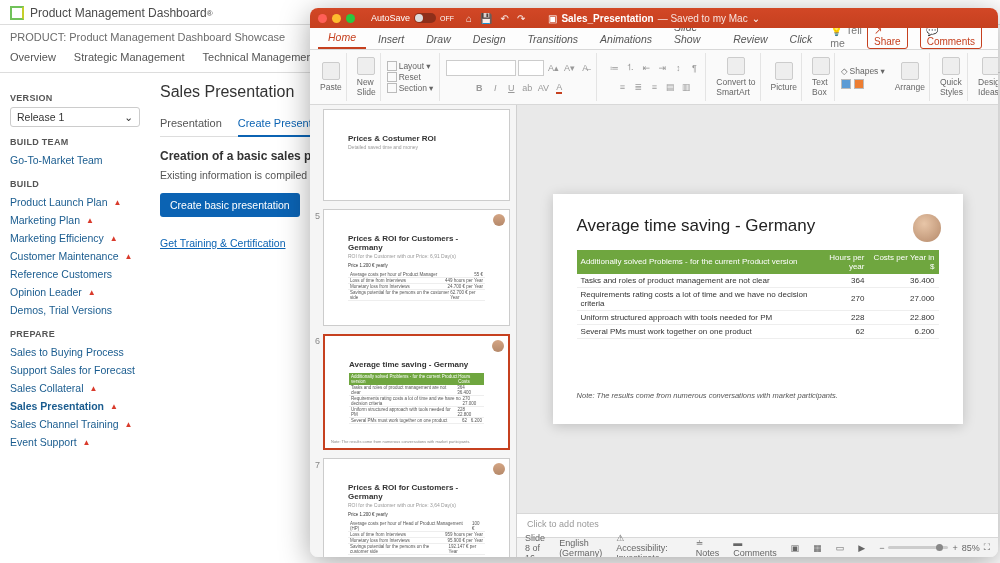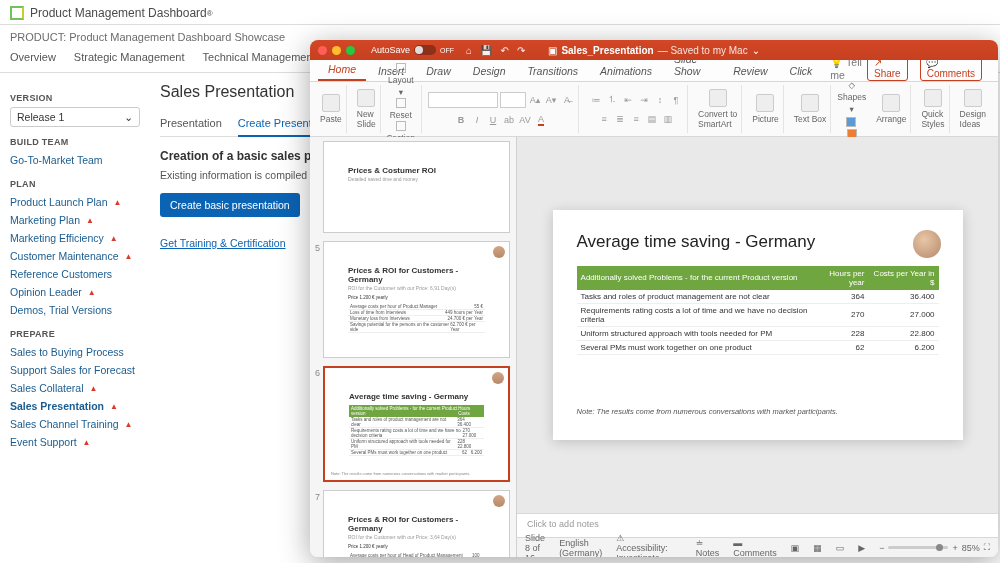--- a/index.html
+++ b/index.html
@@ -25,21 +25,21 @@
   .ctitle { font-size:16px; color:#333; margin-bottom:12px;}
   .subtabs { display:flex; gap:16px; border-bottom:1px solid #ddd; margin-bottom:12px;}
   .subtab { padding:4px 0 6px; font-size:11px; color:#555; cursor:pointer;}
   .subtab.active { color:#0b63b3; border-bottom:2px solid #0b63b3; margin-bottom:-1px;}
   .desc-h { font-size:12px; font-weight:600; margin-bottom:6px;}
   .desc-p { font-size:10.5px; color:#555; margin-bottom:12px;}
   .create-btn { background:#0b63b3;color:#fff;border:none;border-radius:3px;padding:6px 10px;font-size:10.5px;cursor:pointer;}
   .footer-link{color:#0b63b3;font-size:10.5px;margin-top:20px;display:block;}
 
   
-  .pp { position:absolute; top:8px; left:310px; right:2px; bottom:6px; background:#fff; border-radius:8px; box-shadow:0 6px 30px rgba(0,0,0,0.35); overflow:hidden; display:flex; flex-direction:column;margin-top:32px;}
+  .pp { position:absolute; top:8px; left:310px; right:2px; bottom:6px; background:#fff; border-radius:8px; box-shadow:0 6px 30px rgba(0,0,0,0.35); overflow:hidden; display:flex; flex-direction:column;}
   .pp-title { height:20px; background:linear-gradient(#d24726,#c6401f); display:flex; align-items:center; color:#fff; font-size:10px; position:relative;}
   .traffic { display:flex; gap:5px; padding:0 8px;}
   .dot{width:9px;height:9px;border-radius:50%;}
   .dot.r{background:#ff5f57;} .dot.y{background:#febc2e;} .dot.g{background:#28c840;}
   .autosave{display:flex;align-items:center;gap:4px;margin-left:8px;font-size:9px;}
   .toggle{width:22px;height:10px;background:#8e2f1a;border-radius:6px;position:relative;}
   .toggle::after{content:"";position:absolute;width:8px;height:8px;border-radius:50%;background:#ddd;top:1px;left:1px;}
   .pp-doc{position:absolute;left:50%;transform:translateX(-50%);display:flex;align-items:center;gap:4px;font-size:10px;}
   .tbicons{display:flex;gap:8px;margin-left:12px;opacity:0.9;}
   .tbicons span{font-size:10px;}
@@ -50,21 +50,21 @@
   .pp-right{margin-left:auto;display:flex;gap:10px;align-items:center;padding-right:8px;}
   .pp-actions{display:flex;gap:12px;}
   .pp-action{border:1px solid #c6401f;color:#c6401f;border-radius:3px;padding:1px 6px;font-size:10px;display:flex;align-items:center;gap:3px;}
 
   .ribbon { height:55px; background:#fafafa; border-bottom:1px solid #d8d8d8; display:flex; align-items:center; padding:2px 6px; gap:6px; font-size:9px; color:#666;}
   .rgroup{display:flex;flex-direction:column;align-items:center;gap:2px;padding:0 4px;border-right:1px solid #e4e4e4;height:48px;justify-content:center;}
   .rgroup:last-child{border-right:none;}
   .ricon{width:18px;height:18px;background:#eee;border:1px solid #ccc;border-radius:2px;}
   .rlbl{font-size:8.5px;color:#666;}
   .rsmall{display:flex;flex-direction:column;gap:1px;font-size:8.5px;justify-content:center;}
-  .rsmall div{display:flex;align-items:center;gap:2px;flex-direction:column;}
+  .rsmall div{display:flex;align-items:center;gap:2px;}
   .rsmall .sq{width:10px;height:10px;border:1px solid #bbb;}
   .fmtbar{display:flex;gap:2px;align-items:center;}
   .fmtsel{border:1px solid #ccc;background:#fff;height:16px;min-width:70px;font-size:9px;color:#999;padding:0 2px;}
   .fmticon{width:14px;height:14px;display:flex;align-items:center;justify-content:center;color:#999;}
 
   .pp-body { flex:1; display:flex; background:#e9e9e9; overflow:hidden;}
   .thumbs { width:220px; background:#f5f5f5; border-right:1px solid #d0d0d0; overflow-y:auto; padding:4px 6px 4px 2px;}
   .thumb-row{display:flex;align-items:flex-start;gap:3px;margin-bottom:8px;}
   .tnum{font-size:9px;color:#888;width:8px;text-align:right;padding-top:2px;}
   .thumb { flex:1; background:#fff; border:1px solid #ccc; min-height:92px; padding:24px; font-size:6px; position:relative;}
@@ -115,21 +115,21 @@
     <div class="sidebar">
       <div class="side-hdr">VERSION</div>
       <div class="version-select">
         <span>Release 1</span>
           <span>⌄</span>
       </div>
       <div class="side-hdr">BUILD TEAM</div>
       <div id="build-list">
           <div class="side-item">Go-To-Market Team</div>
         </div>
-      <div class="side-hdr">PLAN</div>
+      <div class="side-hdr">BUILD</div>
       <div id="plan-list">
           <div class="side-item warn">Product Launch Plan</div>
           <div class="side-item warn">Marketing Plan</div>
           <div class="side-item warn">Marketing Efficiency</div>
           <div class="side-item warn">Customer Maintenance</div>
           <div class="side-item">Reference Customers</div>
           <div class="side-item warn">Opinion Leader</div>
           <div class="side-item">Demos, Trial Versions</div>
         </div>
       <div class="side-hdr">PREPARE</div>

